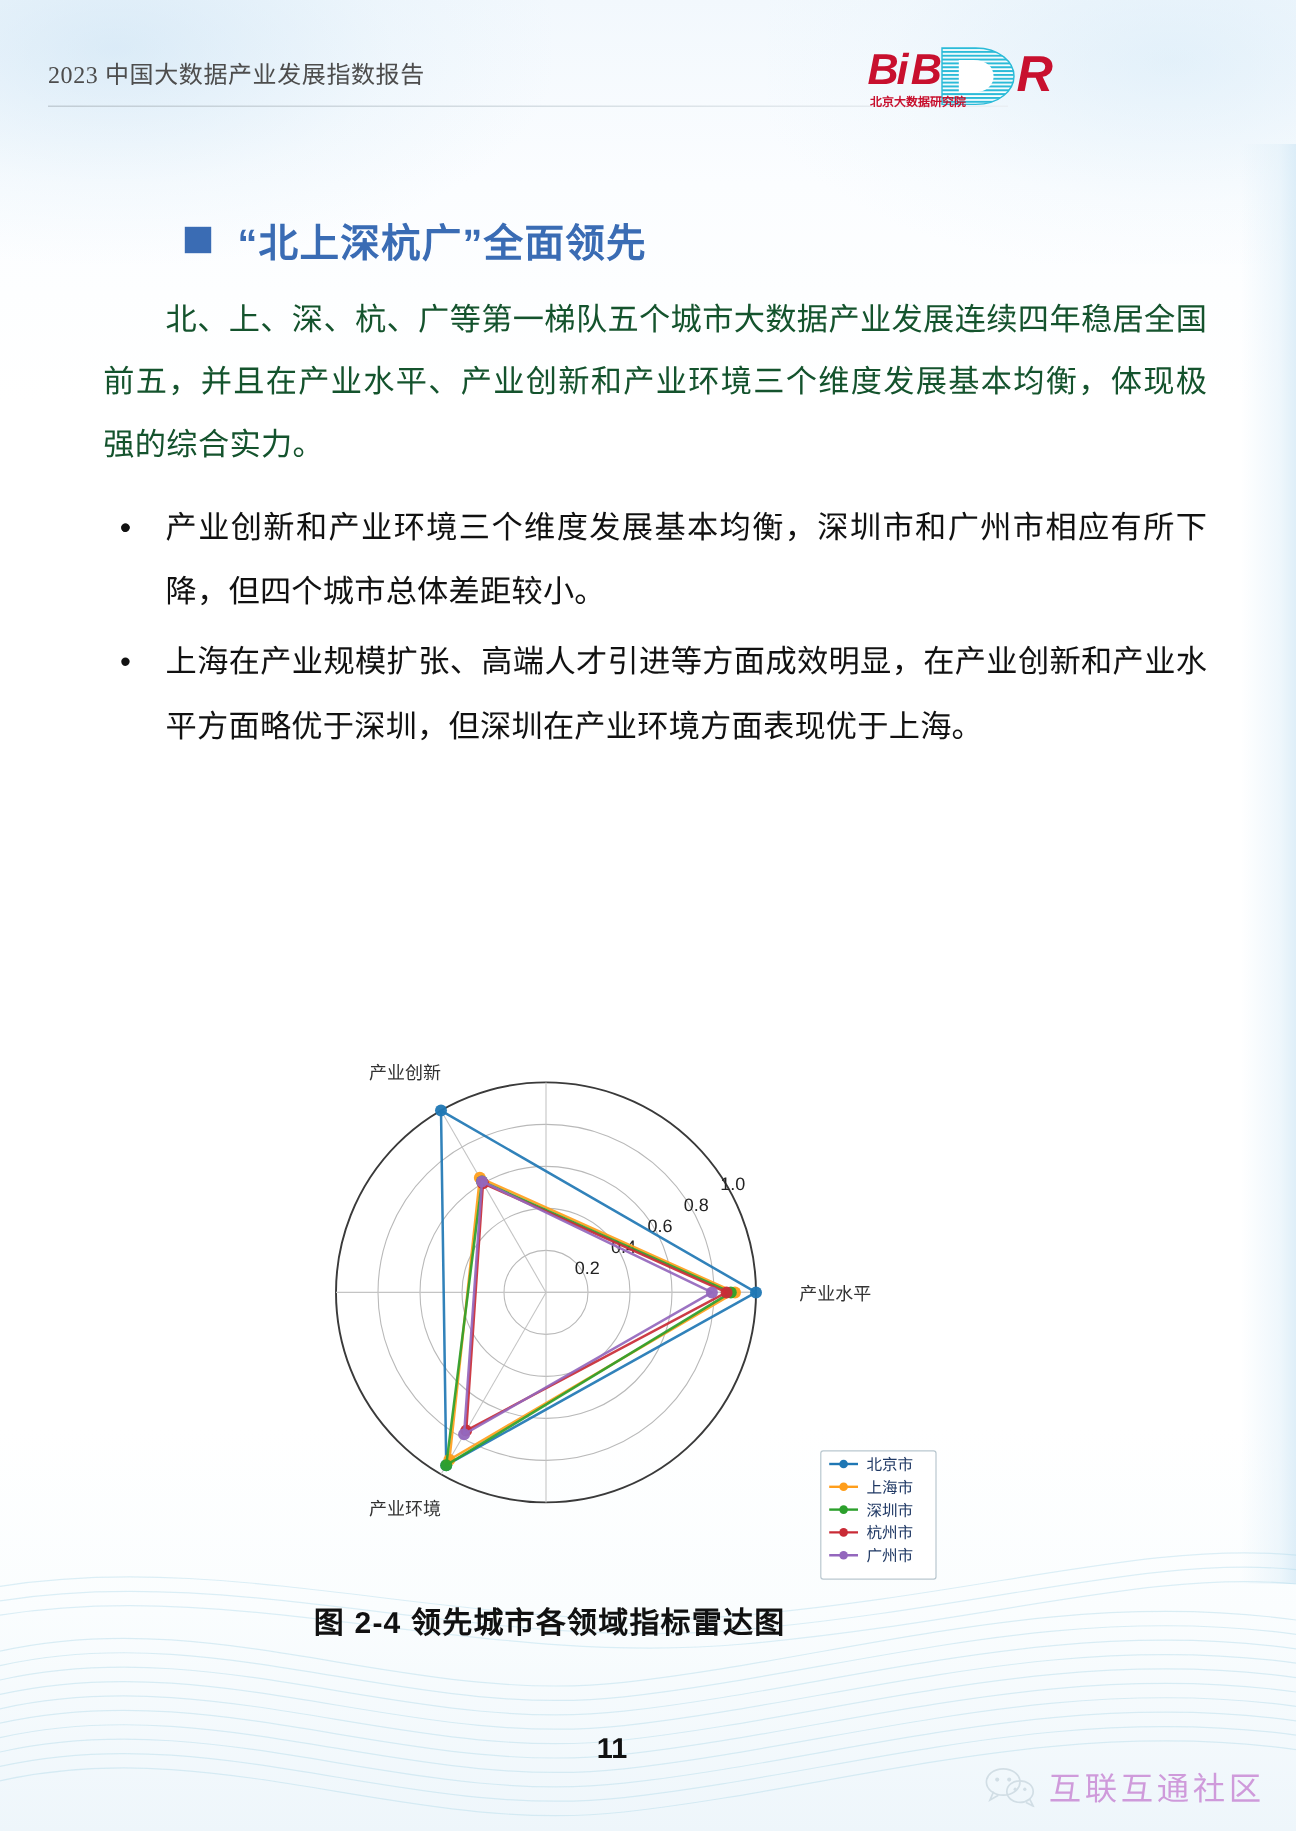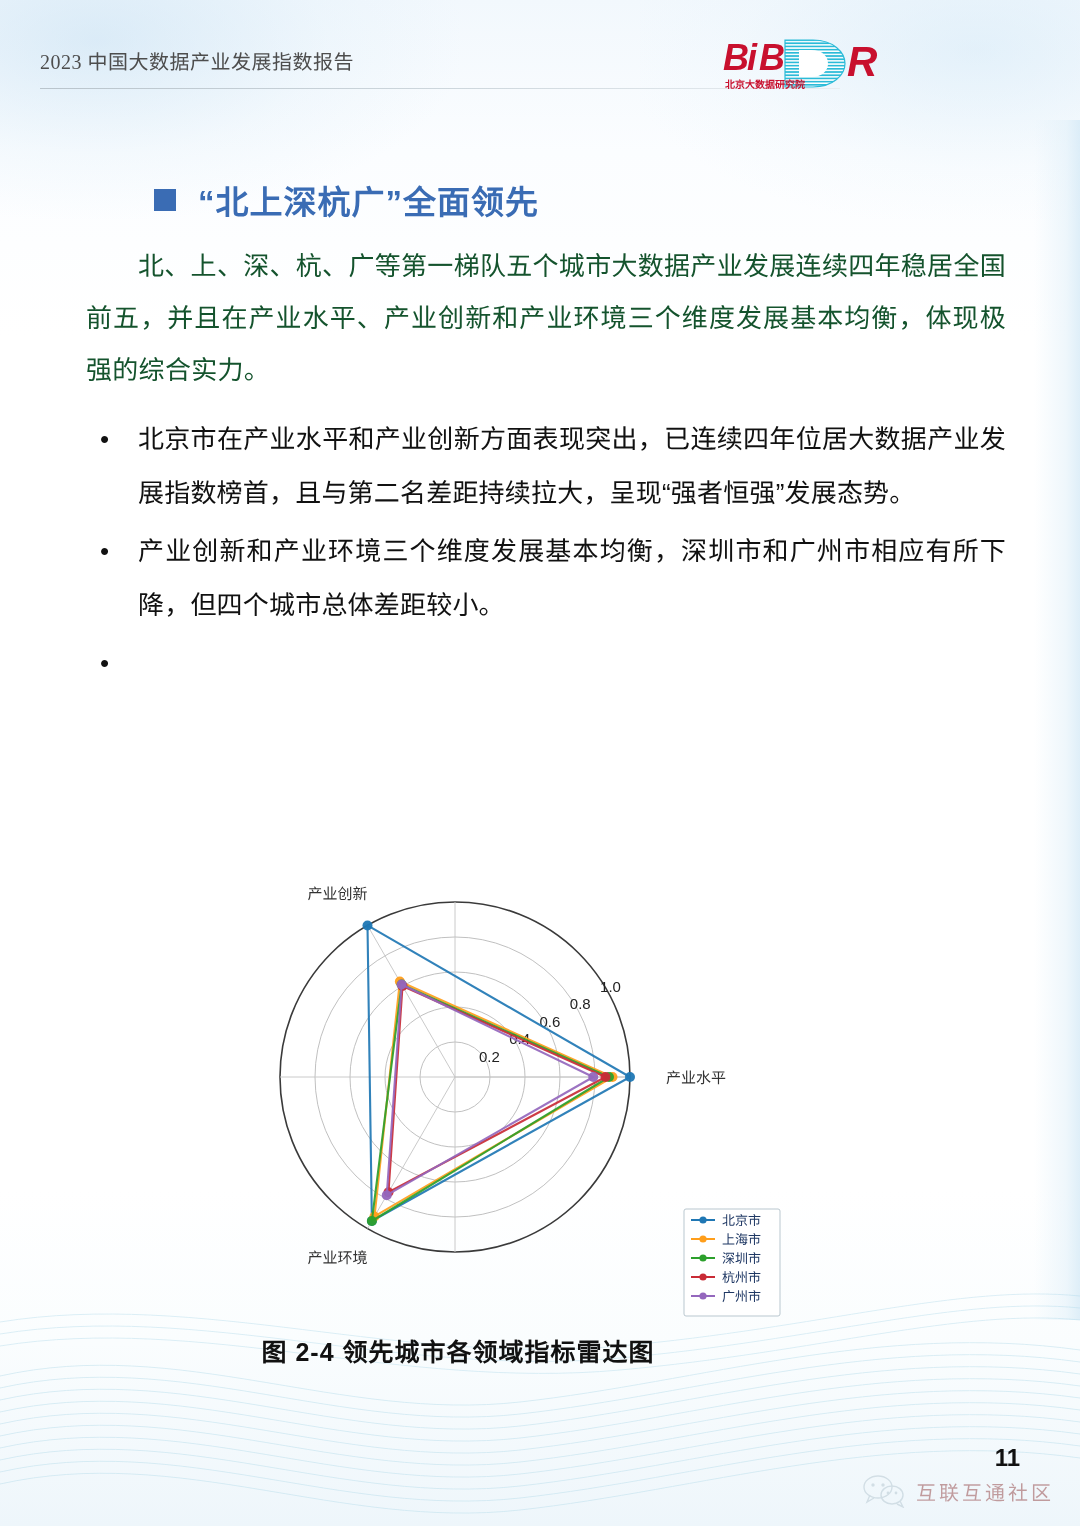--- a/index.html
+++ b/index.html
@@ -168,36 +168,36 @@
     font-weight: bold;
     color: #111;
     letter-spacing: 1px;
   }
 
   
   .page-number {
     position: absolute;
     left: 0; top: 1444px;
     width: 1020px;
-    text-align: right;
+    text-align: center;
     font-size: 24px;
     font-weight: bold;
     color: #111;
   }
   .watermark {
     position: absolute;
     right: 26px; bottom: 18px;
     display: flex;
     align-items: center;
     gap: 10px;
     opacity: .42;
   }
   .watermark-text {
-    font-size: 20px;
-    color: #7f1d1d;
+    font-size: 27px;
+    color: #a21caf;
     letter-spacing: 3px;
     font-family: "Liberation Serif", "DejaVu Serif", serif;
   }
 </style>
 </head>
 <body>
 
 <div id="page">
   <div class="bg-top-left"></div>
   <div class="bg-top-right"></div>
@@ -256,28 +256,28 @@
   <span class="heading-bullet"></span>
   <span class="heading-text">“北上深杭广”全面领先</span>
 </div>
 
 <div class="content">
   <p class="lead-para">北、上、深、杭、广等第一梯队五个城市大数据产业发展连续四年稳居全国前五，并且在产业水平、产业创新和产业环境三个维度发展基本均衡，体现极强的综合实力。</p>
 
   <ul class="bullets">
     <li class="bullet-item">
       <span class="bullet-dot">•</span>
-      <span>北京市在产业水平和产业创新方面表现突出，已连续四年位居大数据产业发展指数榜首，且与第二名差距持续拉大，呈现“强者恒强”发展态势。</span>
     </li>
     <li class="bullet-item">
       <span class="bullet-dot">•</span>
       <span>产业创新和产业环境三个维度发展基本均衡，深圳市和广州市相应有所下降，但四个城市总体差距较小。</span>
     </li>
     <li class="bullet-item">
       <span class="bullet-dot">•</span>
+      <span>上海在产业规模扩张、高端人才引进等方面成效明显，在产业创新和产业水平方面略优于深圳，但深圳在产业环境方面表现优于上海。</span>
     </li>
   </ul>
 </div>
 
 <div class="figure">
   <div class="chart-wrap">
     <svg class="chart-svg" id="radar-svg" width="1080" height="470" viewBox="0 0 1080 470">
         <circle cx="455" cy="225" r="35" fill="none" stroke="#b9b9b9" stroke-width="0.9"></circle>
         <circle cx="455" cy="225" r="70" fill="none" stroke="#b9b9b9" stroke-width="0.9"></circle>
         <circle cx="455" cy="225" r="105" fill="none" stroke="#b9b9b9" stroke-width="0.9"></circle>

